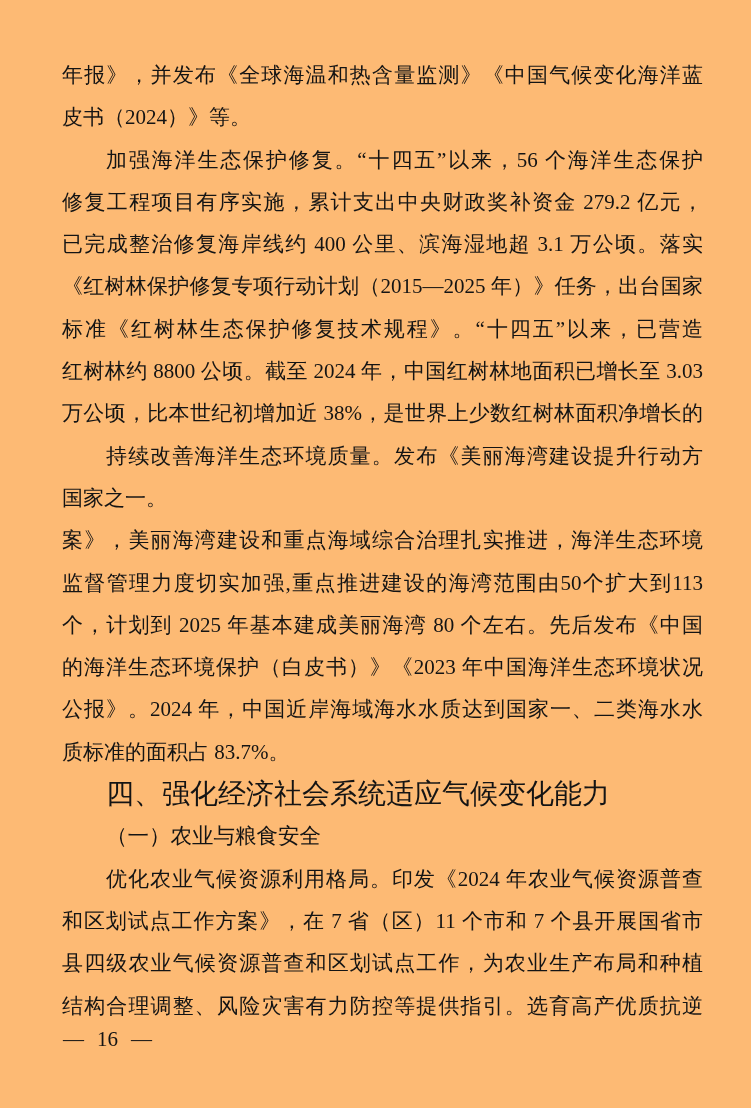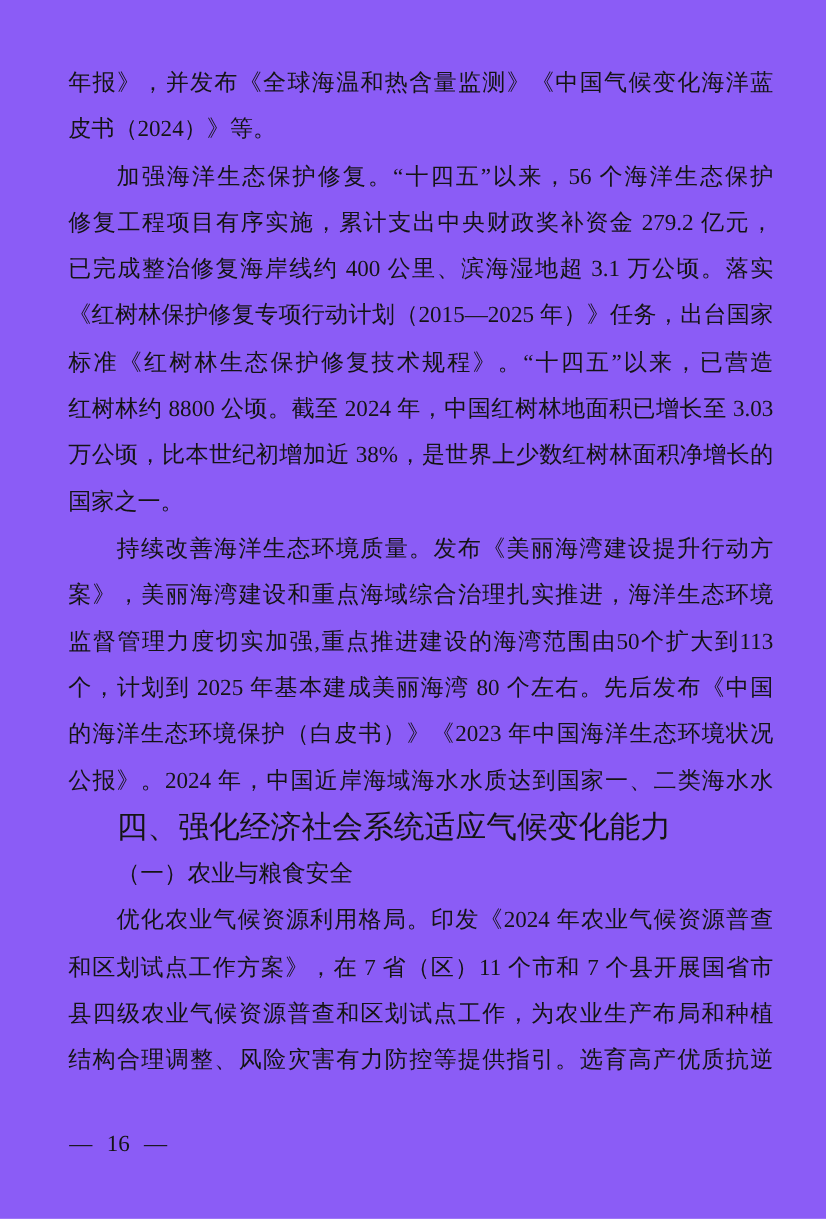--- a/index.html
+++ b/index.html
@@ -8,21 +8,21 @@
     background: #ffffff;
     position: relative;
     font-family: "Liberation Serif", "DejaVu Serif", serif;
     color: #141414;
     overflow: hidden;
   }
   .page {
     position: absolute;
     left: 0; top: 0;
     width: 751px; height: 1108px;
-    background: #8b5cf6;
+    background: #fdba74;
     overflow: hidden;
   }
   .textblock {
     position: absolute;
     left: 62px;
     top: 54px;
     width: 641px;
   }
   .line {
     height: 42.3px;
@@ -65,27 +65,28 @@
   <div class="textblock" id="textblock">
       <div class="line body justify"><span>年报》，并发布《全球海温和热含量监测》《中国气候变化海洋蓝</span></div>
       <div class="line body"><span>皮书（2024）》等。</span></div>
       <div class="line body justify indent"><span class="b">加强海洋生态保护修复。</span><span>“十四五”以来，56 个海洋生态保护</span></div>
       <div class="line body justify"><span>修复工程项目有序实施，累计支出中央财政奖补资金 279.2 亿元，</span></div>
       <div class="line body justify"><span>已完成整治修复海岸线约 400 公里、滨海湿地超 3.1 万公顷。落实</span></div>
       <div class="line body justify"><span>《红树林保护修复专项行动计划（2015—2025 年）》任务，出台国家</span></div>
       <div class="line body justify"><span>标准《红树林生态保护修复技术规程》。“十四五”以来，已营造</span></div>
       <div class="line body justify"><span>红树林约 8800 公顷。截至 2024 年，中国红树林地面积已增长至 3.03</span></div>
       <div class="line body justify"><span>万公顷，比本世纪初增加近 38%，是世界上少数红树林面积净增长的</span></div>
+      <div class="line body justify indent"><span class="b">持续改善海洋生态环境质量。</span><span>发布《美丽海湾建设提升行动方</span></div>
       <div class="line body"><span>国家之一。</span></div>
-      <div class="line body justify indent"><span class="b">持续改善海洋生态环境质量。</span><span>发布《美丽海湾建设提升行动方</span></div>
       <div class="line body justify"><span>案》，美丽海湾建设和重点海域综合治理扎实推进，海洋生态环境</span></div>
       <div class="line body justify"><span>监督管理力度切实加强,重点推进建设的海湾范围由50个扩大到113</span></div>
       <div class="line body justify"><span>个，计划到 2025 年基本建成美丽海湾 80 个左右。先后发布《中国</span></div>
       <div class="line body justify"><span>的海洋生态环境保护（白皮书）》《2023 年中国海洋生态环境状况</span></div>
       <div class="line body justify"><span>公报》。2024 年，中国近岸海域海水水质达到国家一、二类海水水</span></div>
+      <div class="line body"><span>质标准的面积占 83.7%。</span></div>
       <div class="line h1 indent"><span class="b">四、强化经济社会系统适应气候变化能力</span></div>
       <div class="line h2 indent"><span class="b">（一）农业与粮食安全</span></div>
       <div class="line body justify indent"><span class="b">优化农业气候资源利用格局。</span><span>印发《2024 年农业气候资源普查</span></div>
       <div class="line body justify"><span>和区划试点工作方案》，在 7 省（区）11 个市和 7 个县开展国省市</span></div>
       <div class="line body justify"><span>县四级农业气候资源普查和区划试点工作，为农业生产布局和种植</span></div>
       <div class="line body justify"><span>结构合理调整、风险灾害有力防控等提供指引。选育高产优质抗逆</span></div>
     </div>
   <div class="footer">
     <span>—</span>
     <span>16</span>

